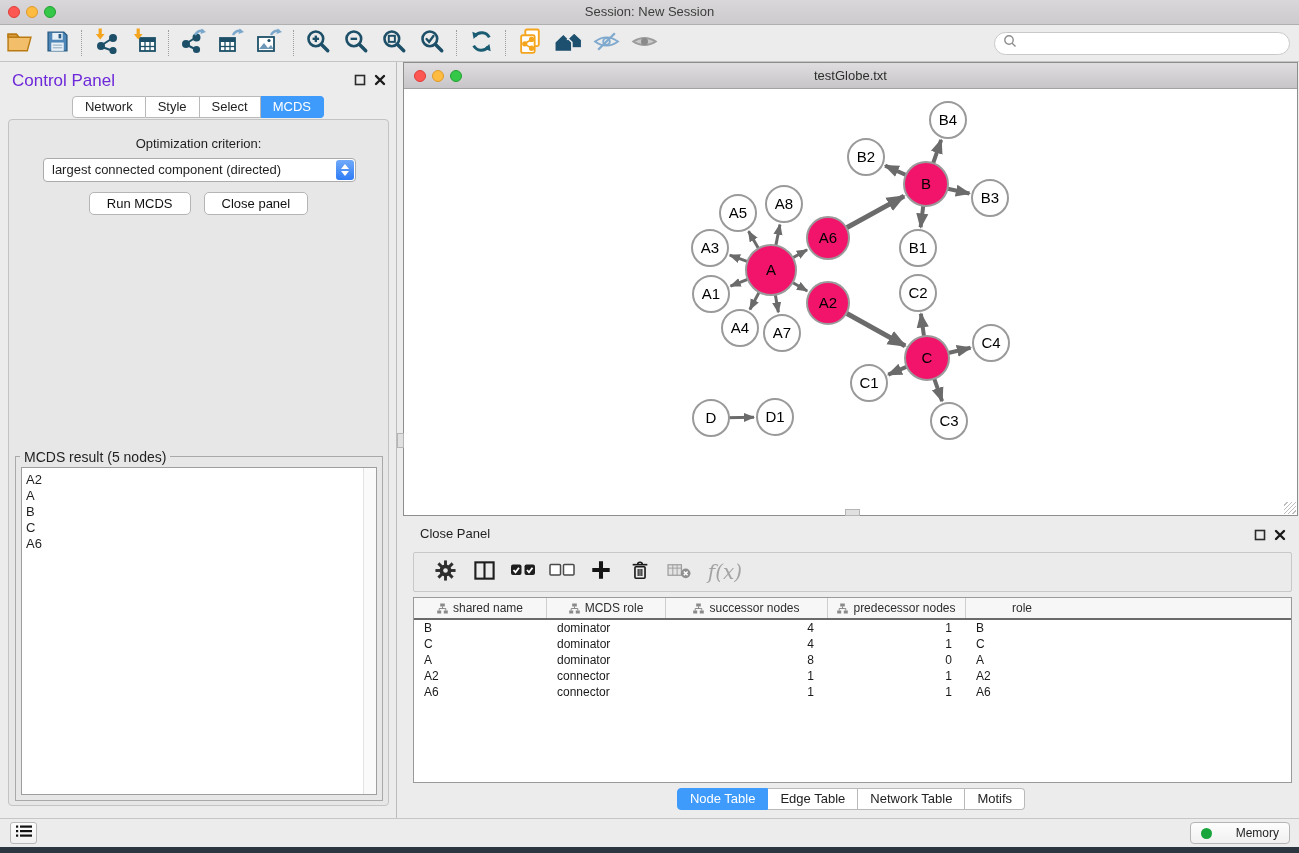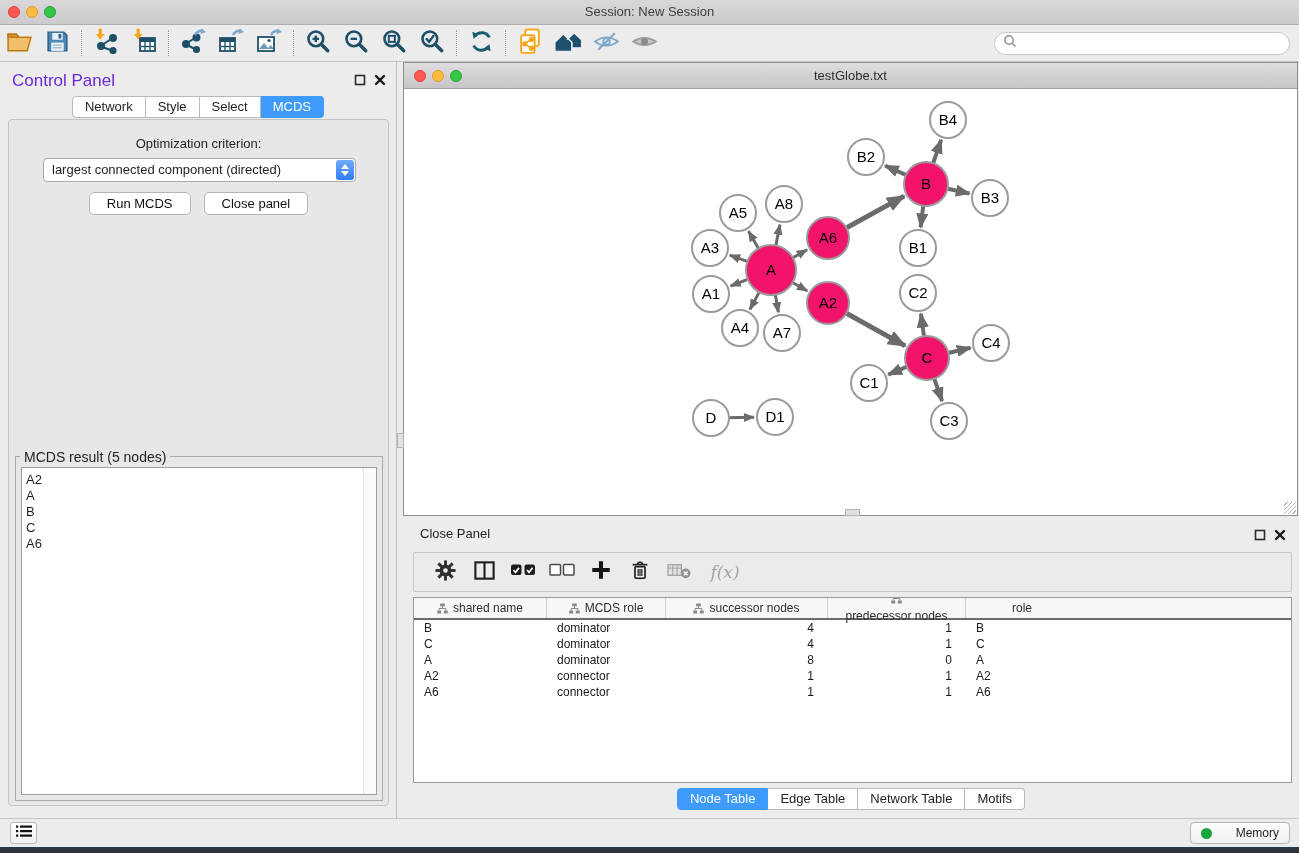--- a/index.html
+++ b/index.html
@@ -73,21 +73,21 @@
   .left-grip{position:absolute;left:397px;top:433px;width:7px;height:15px;background:#E0E0E0;
     border:1px solid #B5B5B5;z-index:5;}
   .bottom-grip{position:absolute;left:845px;top:509px;width:15px;height:7px;background:#E0E0E0;
     border:1px solid #B5B5B5;z-index:5;}
   
   .table-panel{position:absolute;left:403px;top:520px;width:896px;height:298px;background:#ECECEC;}
   .tp-header{position:absolute;left:17px;top:6px;font-size:13px;}
   .tp-toolbar{position:absolute;left:10px;top:32px;width:879px;height:40px;background:#EBEBEB;
     border:1px solid #C8C8C8;border-radius:2px;display:flex;align-items:center;padding-left:16px;gap:9px;}
   .tp-tbtn{width:30px;height:30px;display:flex;align-items:center;justify-content:center;}
-  .fx-label{font-family:"DejaVu Serif","Liberation Serif",serif;font-style:italic;font-size:17px;color:#A3A3A3;}
+  .fx-label{font-family:"DejaVu Serif","Liberation Serif",serif;font-style:italic;font-size:20px;color:#A3A3A3;}
   .tp-table{position:absolute;left:10px;top:77px;width:879px;height:186px;background:#fff;
     border:1px solid #9A9A9A;overflow:hidden;}
   .thead{display:flex;height:22px;background:#F7F7F7;border-bottom:2px solid #6B6B6B;}
   .th{display:flex;align-items:center;justify-content:center;gap:5px;font-size:12px;color:#2e2e2e;
     border-right:1px solid #CFCFCF;height:100%;}
   .th:last-child{border-right:none;}
   .trow{display:flex;height:16px;line-height:16px;font-size:12px;color:#1a1a1a;}
   .td{height:16px;overflow:hidden;white-space:nowrap;}
   .al{padding-left:10px;text-align:left;}
   .ar{padding-right:14px;text-align:right;}
@@ -563,21 +563,21 @@
                 <g fill="#8A8A8A">
                   <rect x="3.2" y="0.5" width="4.6" height="3"></rect>
                   <rect x="0.2" y="7.5" width="4" height="3"></rect>
                   <rect x="6.8" y="7.5" width="4" height="3"></rect>
                 </g>
                 <path d="M5.5 3.5 V5.5 M2.2 7.5 V5.5 H8.8 V7.5" stroke="#8A8A8A" fill="none"></path>
               </svg>
             </span>
             <span>successor nodes</span>
           </div>
-          <div class="th" style="width: 138px; flex-direction: column;">
+          <div class="th" style="width: 138px;">
             <span style="display: inline-flex;">
               <svg viewBox="0 0 11 11" width="11" height="11">
                 <g fill="#8A8A8A">
                   <rect x="3.2" y="0.5" width="4.6" height="3"></rect>
                   <rect x="0.2" y="7.5" width="4" height="3"></rect>
                   <rect x="6.8" y="7.5" width="4" height="3"></rect>
                 </g>
                 <path d="M5.5 3.5 V5.5 M2.2 7.5 V5.5 H8.8 V7.5" stroke="#8A8A8A" fill="none"></path>
               </svg>
             </span>

